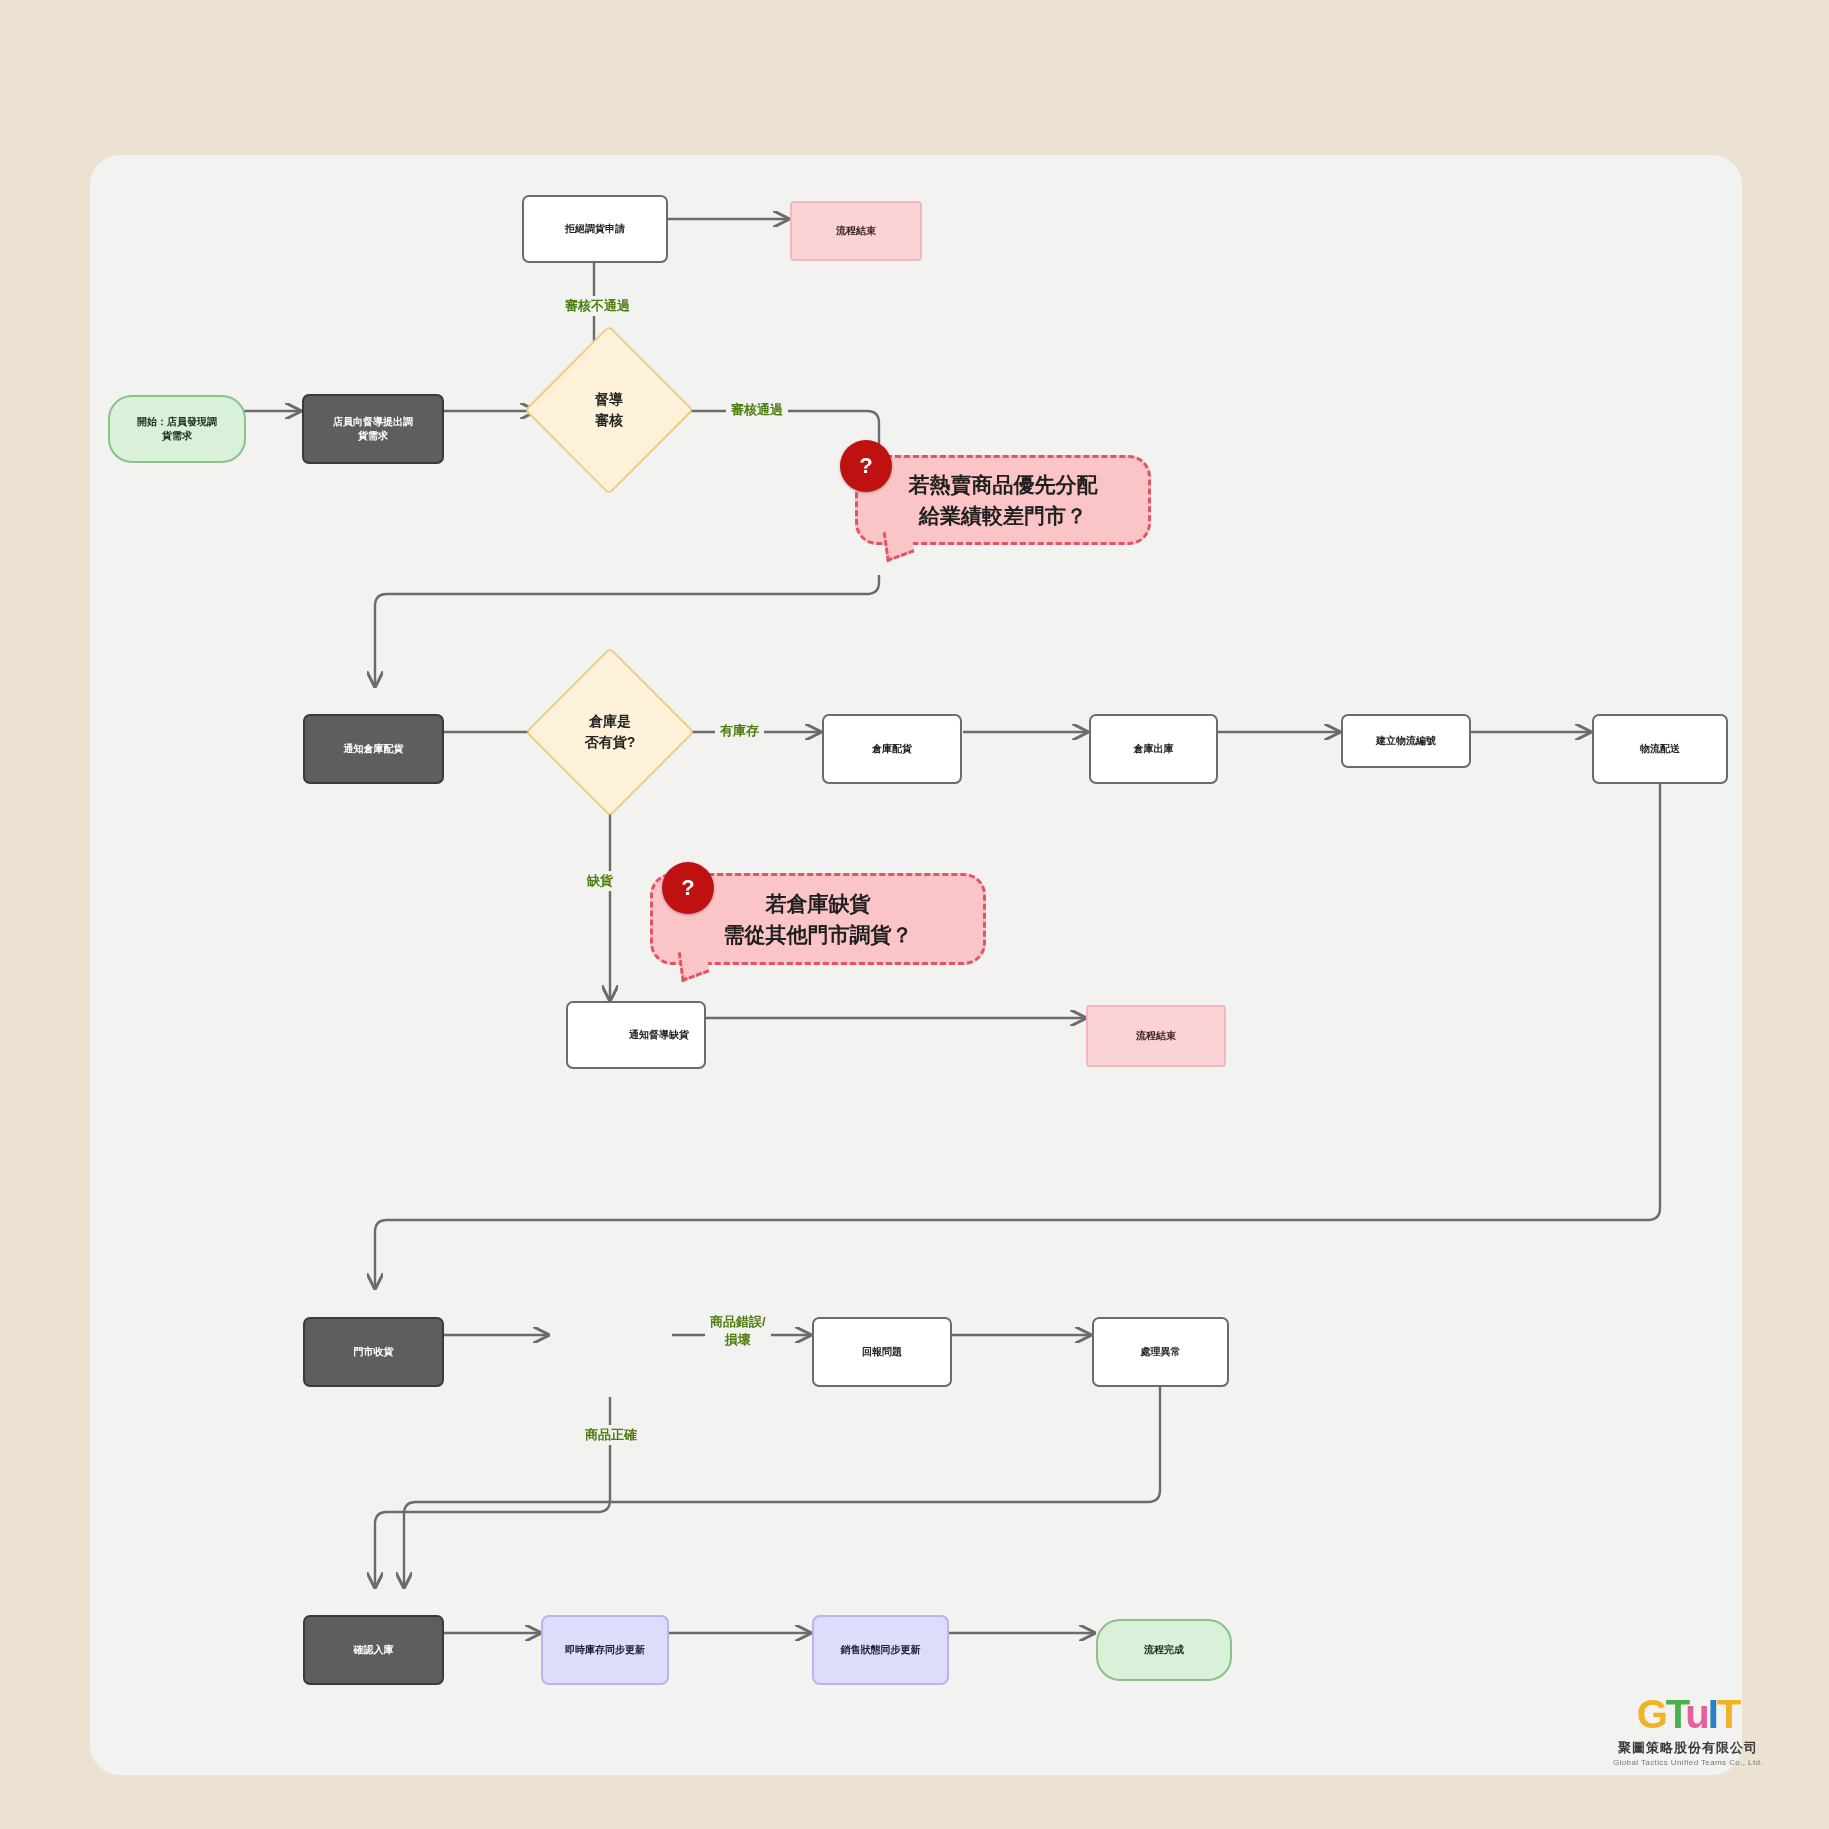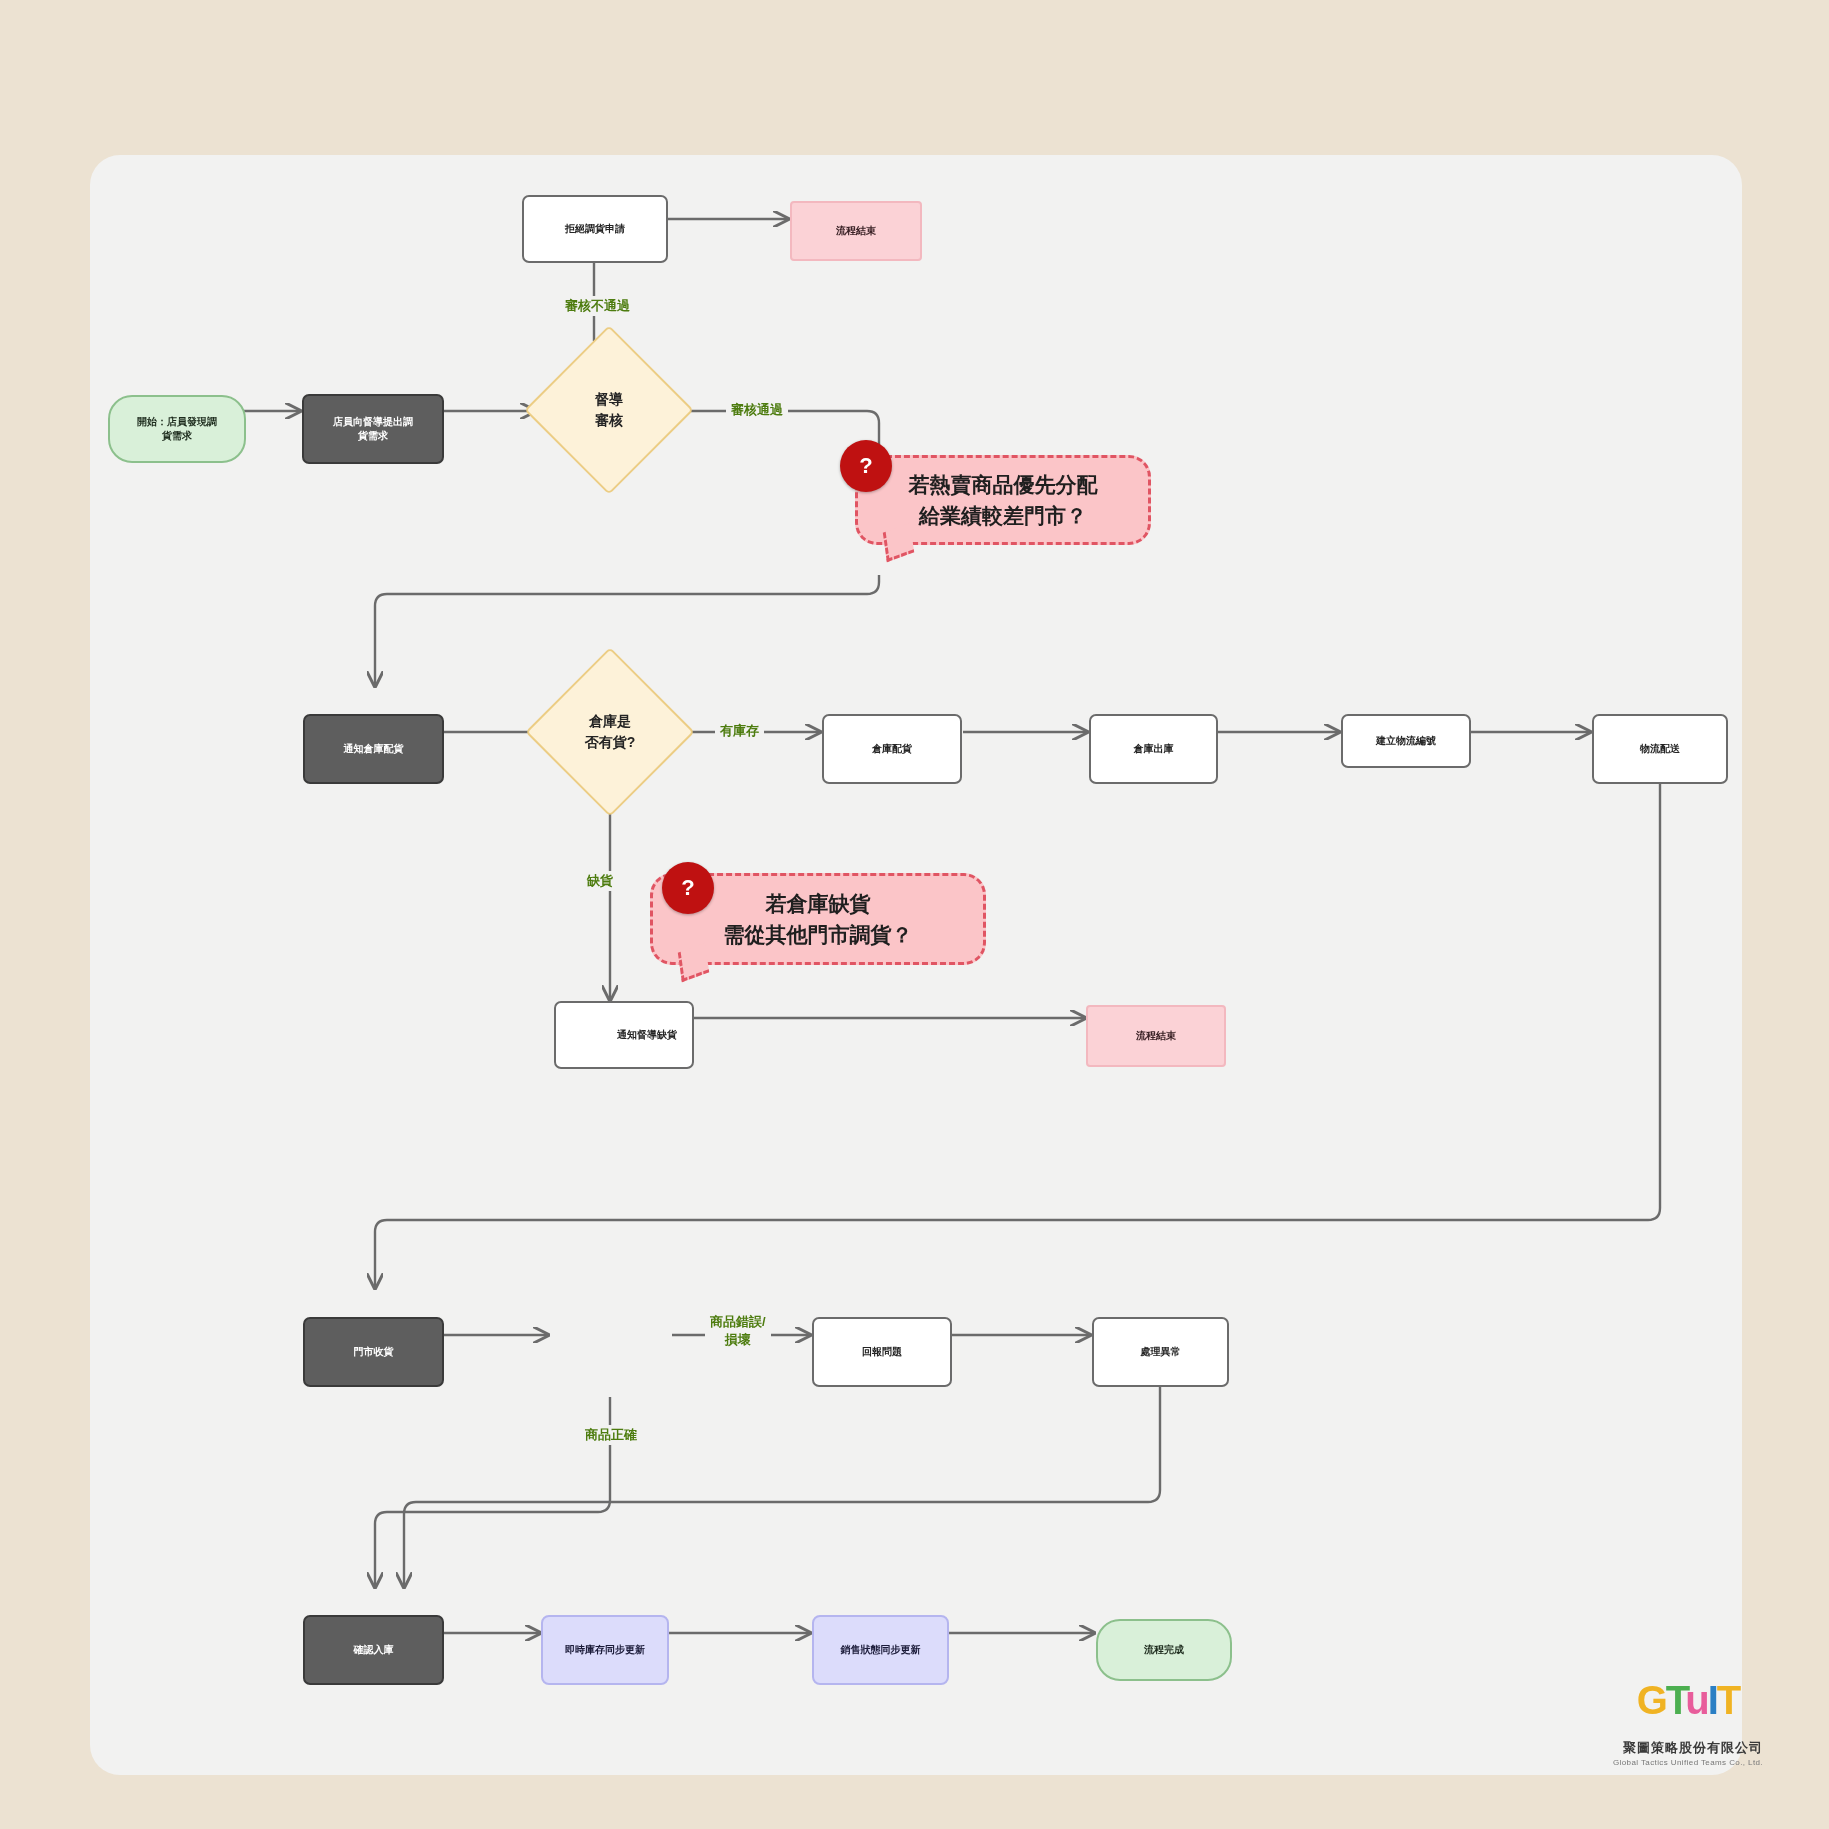--- a/index.html
+++ b/index.html
@@ -131,21 +131,21 @@
   }
 
   
   #logo{position:absolute;right:66px;bottom:62px;text-align:center;z-index:5;}
   #logo .mark{font-size:40px;font-weight:bold;letter-spacing:-2px;line-height:1;}
   #logo .mark span:nth-child(1){color:#f0b323;}
   #logo .mark span:nth-child(2){color:#4caf50;}
   #logo .mark span:nth-child(3){color:#e85d9b;}
   #logo .mark span:nth-child(4){color:#2b7fc4;}
   #logo .mark span:nth-child(5){color:#f0b323;}
-  #logo .cn{font-size:13px;font-weight:bold;color:#3a3a3a;margin-top:19px;letter-spacing:1px;text-align:right;}
+  #logo .cn{font-size:13px;font-weight:bold;color:#3a3a3a;margin-top:5px;letter-spacing:1px;}
   #logo .en{font-size:8px;color:#777;letter-spacing:.4px;margin-top:1px;}
 </style>
 </head>
 <body>
 
 <div id="page">
 
 
   <div id="canvas"></div>
 
@@ -236,21 +236,21 @@
   </div>
 
   <div class="node n-process" style="left:822px;top:697px;width:140px;height:70px;">倉庫配貨</div>
 
   <div class="node n-process" style="left:1089px;top:697px;width:129px;height:70px;">倉庫出庫</div>
 
   <div class="node n-process" style="left:1341px;top:697px;width:130px;height:54px;">建立物流編號</div>
 
   <div class="node n-process" style="left:1592px;top:697px;width:136px;height:70px;">物流配送</div>
 
-  <div class="node n-process" style="left:554px;top:984px;width:140px;height:68px;padding-left:46px;">通知督導缺貨</div>
+  <div class="node n-process" style="left:566px;top:984px;width:140px;height:68px;padding-left:46px;">通知督導缺貨</div>
 
   <div class="node n-end" style="left:1086px;top:988px;width:140px;height:62px;">流程結束</div>
 
   <div class="node n-dark" style="left:303px;top:1300px;width:141px;height:70px;">門市收貨</div>
 
 
   <div class="node n-process" style="left:812px;top:1300px;width:140px;height:70px;">回報問題</div>
 
   <div class="node n-process" style="left:1092px;top:1300px;width:137px;height:70px;">處理異常</div>
 

